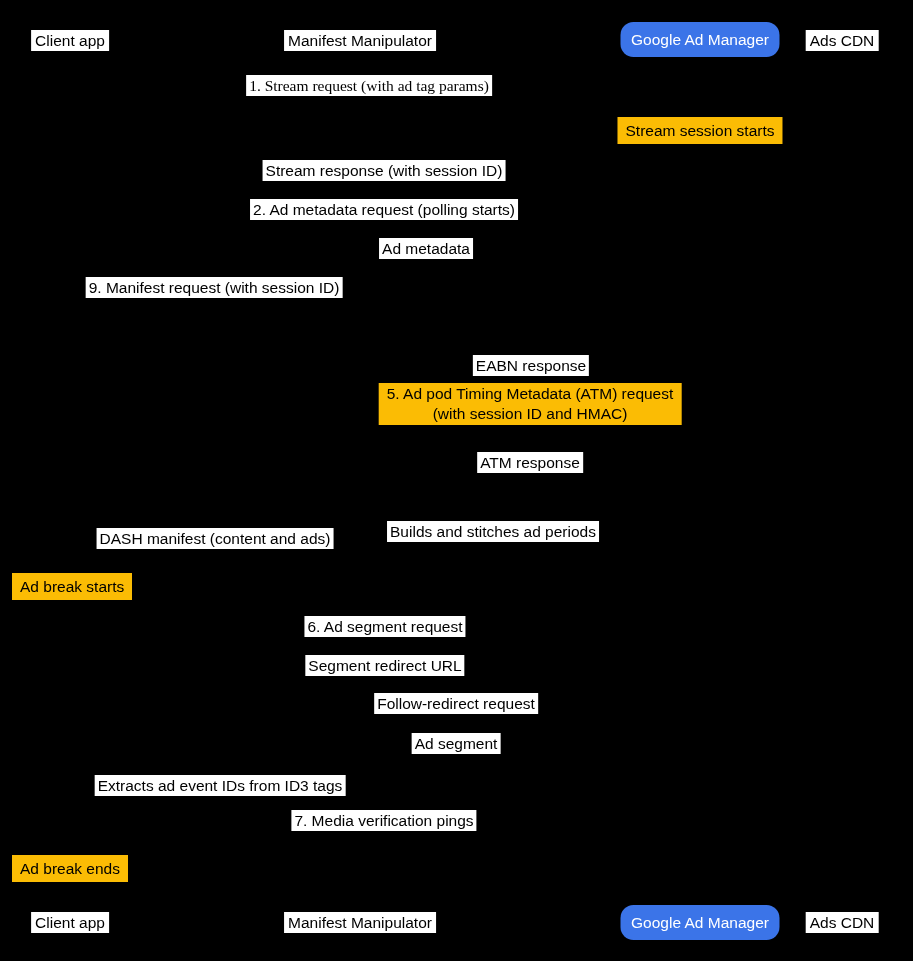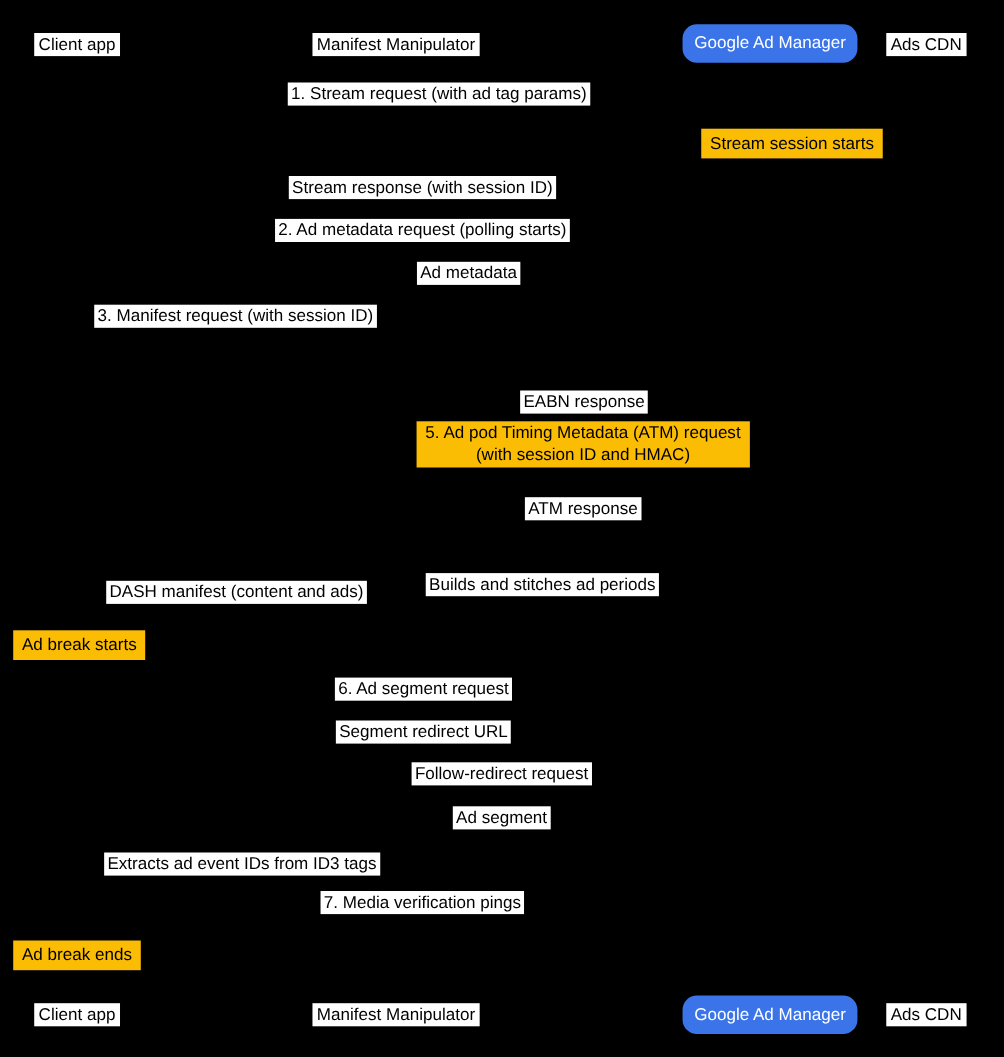--- a/index.html
+++ b/index.html
@@ -66,22 +66,22 @@
     white-space:nowrap;
     transform:translateX(-50%);
   }
 
   
   .p-client-top{left:70px;top:30px;}
   .p-mm-top{left:360px;top:30px;}
   .p-gam-top{left:700px;top:22px;}
   .p-cdn-top{left:842px;top:30px;}
 
-  .m-stream-request{left:399px;top:75px;}
-  .n-stream-session{left:700px;top:117px;margin-left:20px;}
+  .m-stream-request{left:369px;top:75px;font-family:Liberation Serif, serif;}
+  .n-stream-session{left:700px;top:117px;}
   .m-stream-response{left:384px;top:160px;}
   .m-ad-metadata-request{left:384px;top:199px;}
   .m-ad-metadata{left:385px;top:238px;margin-left:41px;}
   .m-manifest-request{left:214px;top:277px;}
   .m-eabn-request{left:530px;top:316px;}
   .m-eabn-response{left:531px;top:355px;}
   .m-atm-request{left:530px;top:383px;}
   .m-atm-response{left:530px;top:452px;}
   .m-builds-stitches{left:493px;top:501px;margin-top:20px;}
   .m-dash-manifest{left:215px;top:528px;}
@@ -107,21 +107,21 @@
   <div class="participant p-client-top">Client app</div>
   <div class="participant p-mm-top">Manifest Manipulator</div>
   <div class="participant primary p-gam-top">Google Ad Manager</div>
   <div class="participant p-cdn-top">Ads CDN</div>
 
   <div class="msg m-stream-request">1. Stream request (with ad tag params)</div>
   <div class="note centered n-stream-session">Stream session starts</div>
   <div class="msg m-stream-response">Stream response (with session ID)</div>
   <div class="msg m-ad-metadata-request">2. Ad metadata request (polling starts)</div>
   <div class="msg m-ad-metadata">Ad metadata</div>
-  <div class="msg m-manifest-request">3. Manifest request (with session ID)</div>
+  <div class="msg m-manifest-request">9. Manifest request (with session ID)</div>
   <div class="msg m-eabn-response">EABN response</div>
 
   <div class="msg-highlight m-atm-request">
     <div>5. Ad pod Timing Metadata (ATM) request</div>
     <div>(with session ID and HMAC)</div>
   </div>
 
   <div class="msg m-atm-response">ATM response</div>
   <div class="msg m-builds-stitches">Builds and stitches ad periods</div>
   <div class="msg m-dash-manifest">DASH manifest (content and ads)</div>

